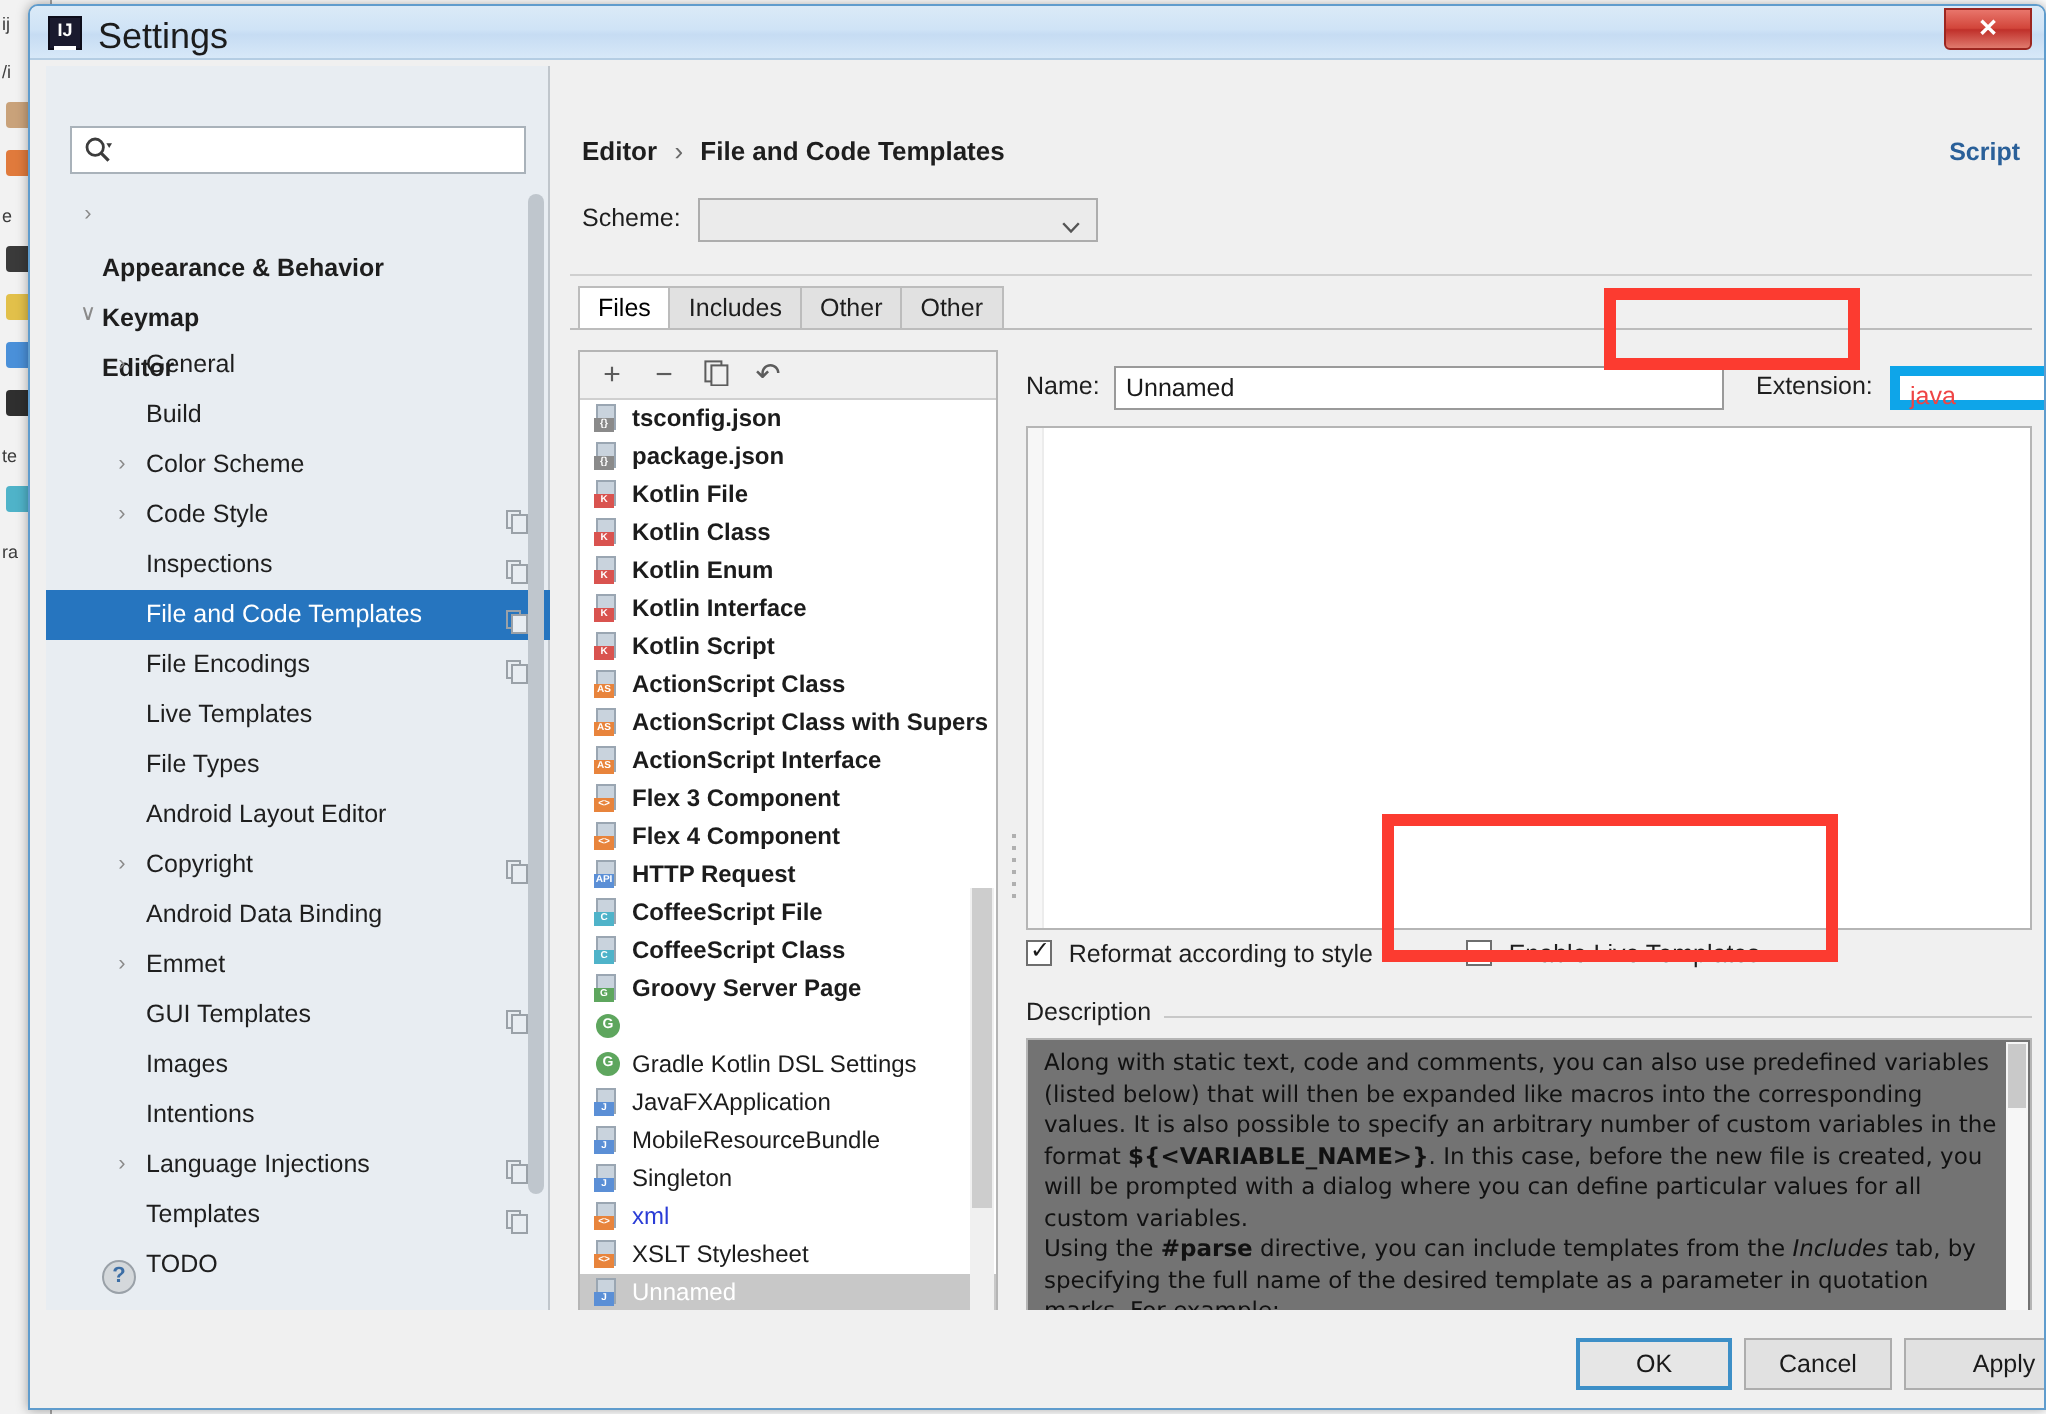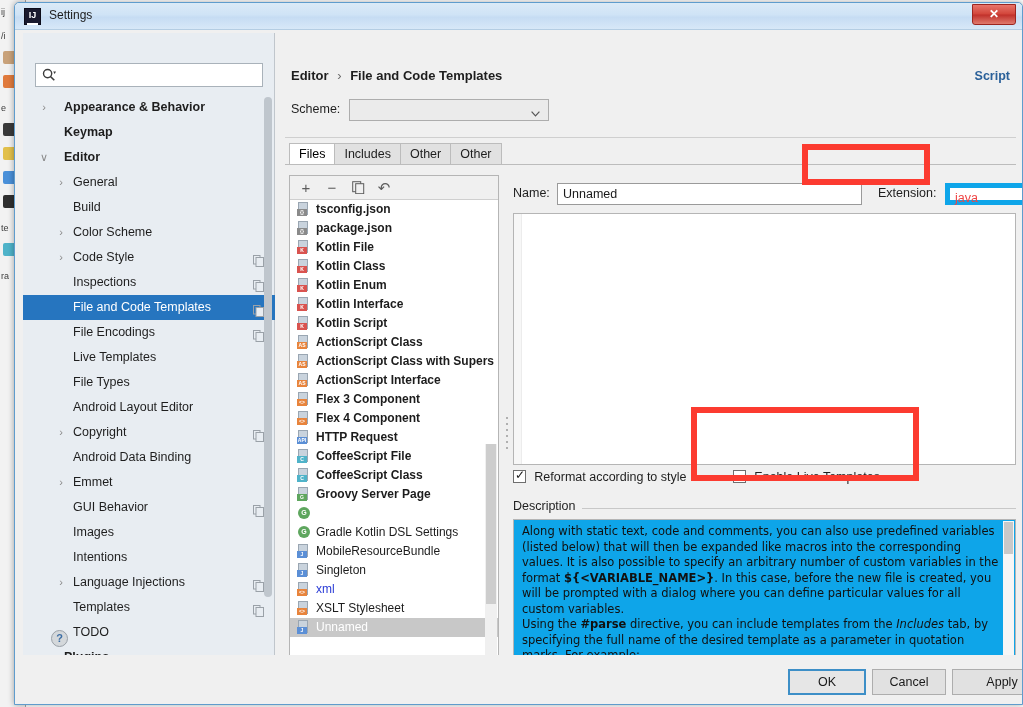--- a/index.html
+++ b/index.html
@@ -51,21 +51,21 @@
     position: absolute; left: 9px; top: 5px;
     width: 17px; height: 17px;
     background: #1a1a2e;
     color: #ffffff; font-size: 9px; font-weight: bold;
     line-height: 13px; text-align: center;
     border: 1px solid #0d0d1a;
   }
   #titlebar .app-icon span { display:block; border-bottom: 2px solid #fff; width: 11px; margin: 1px auto 0; }
   #titlebar .title-text {
     position: absolute; left: 34px; top: 5px;
-    font-size: 12px; color: #1c1c1c;
+    font-size: 18px; color: #1c1c1c;
   }
   #close-btn {
     position: absolute; right: 6px; top: 1px;
     width: 44px; height: 21px;
     background: linear-gradient(to bottom, #e8756b 0%, #d2453a 48%, #c0302a 52%, #e07a6e 100%);
     border: 1px solid #9c2620;
     border-radius: 0 0 3px 3px;
     color: #ffffff; font-size: 12px; font-weight: bold;
     text-align: center; line-height: 19px;
   }
@@ -109,21 +109,21 @@
   }
   .tree-item .arrow {
     position: absolute; top: 0; width: 14px; text-align: center;
     color: #8a8a8a; font-size: 11px;
   }
   .tree-item .lbl { position: absolute; top: 0; }
   .tree-item .copy-ico {
     position: absolute; right: 11px; top: 6px; width: 11px; height: 12px;
   }
   .tree-item.lvl0 .arrow { left: 14px; }
-  .tree-item.lvl0 .lbl { left: 41px; font-weight: bold; }
+  .tree-item.lvl0 .lbl { left: 28px; font-weight: bold; margin-top: 27px; }
   .tree-item.lvl1 .arrow { left: 31px; }
   .tree-item.lvl1 .lbl { left: 50px; }
   .tree-item.selected { background: #2675bf; }
   .tree-item.selected .lbl { color: #ffffff; }
   .tree-item.selected .arrow { color: #ffffff; }
 
   #tree-scroll {
     position: absolute; right: 2px; top: 64px; width: 8px; height: 556px;
     background: #e8edf2;
   }
@@ -314,21 +314,21 @@
   #desc-legend {
     position: absolute; left: 0; top: 0; font-size: 12.5px; color: #1e1e1e;
     background: #f0f0f0; padding-right: 6px; z-index: 2;
   }
   #desc-line {
     position: absolute; left: 0; top: 9px; width: 503px; height: 1px;
     background: #c8c8c8;
   }
   #desc-box {
     position: absolute; left: 0; top: 20px; width: 503px; height: 148px;
-    background: #0ea5e9; border: 1px solid #b5b5b5;
+    background: #737373; border: 1px solid #b5b5b5;
     overflow: hidden;
   }
   #desc-text {
     position: absolute; left: 8px; top: 4px; right: 14px;
     font-size: 11.5px; line-height: 15.5px; color: #111111;
     font-family: "DejaVu Sans", sans-serif;
   }
   #desc-text b { font-weight: bold; }
   #desc-text i { font-style: italic; }
   #desc-scroll {
@@ -500,21 +500,21 @@
           <div class="tree-item lvl1">
             <span class="arrow"></span>
             <span class="lbl">Android Data Binding</span>
           </div>
           <div class="tree-item lvl1">
             <span class="arrow">›</span>
             <span class="lbl">Emmet</span>
           </div>
           <div class="tree-item lvl1">
             <span class="arrow"></span>
-            <span class="lbl">GUI Behavior</span>
+            <span class="lbl">GUI Templates</span>
             <span class="copy-ico"><svg width="11" height="12" viewBox="0 0 11 12">
                 <rect x="0.5" y="0.5" width="6.5" height="8.5" fill="none" stroke="#9aa1a8" stroke-width="1"></rect>
                 <rect x="3" y="2.5" width="7.5" height="9" fill="#e8edf2" stroke="#9aa1a8" stroke-width="1"></rect>
               </svg></span>
           </div>
           <div class="tree-item lvl1">
             <span class="arrow"></span>
             <span class="lbl">Images</span>
           </div>
           <div class="tree-item lvl1">
@@ -610,20 +610,21 @@
             <div class="tpl-row bold"><span class="ico"><span class="page"></span><span class="badge" style="background:#e8843c">AS</span></span><span class="nm">ActionScript Class with Supers</span></div>
             <div class="tpl-row bold"><span class="ico"><span class="page"></span><span class="badge" style="background:#e8843c">AS</span></span><span class="nm">ActionScript Interface</span></div>
             <div class="tpl-row bold"><span class="ico"><span class="page"></span><span class="badge" style="background:#e8843c">&lt;&gt;</span></span><span class="nm">Flex 3 Component</span></div>
             <div class="tpl-row bold"><span class="ico"><span class="page"></span><span class="badge" style="background:#e8843c">&lt;&gt;</span></span><span class="nm">Flex 4 Component</span></div>
             <div class="tpl-row bold"><span class="ico"><span class="page"></span><span class="badge" style="background:#5b8fd6">API</span></span><span class="nm">HTTP Request</span></div>
             <div class="tpl-row bold"><span class="ico"><span class="page"></span><span class="badge" style="background:#4fb3c9">C</span></span><span class="nm">CoffeeScript File</span></div>
             <div class="tpl-row bold"><span class="ico"><span class="page"></span><span class="badge" style="background:#4fb3c9">C</span></span><span class="nm">CoffeeScript Class</span></div>
             <div class="tpl-row bold"><span class="ico"><span class="page"></span><span class="badge" style="background:#5ea65e">G</span></span><span class="nm">Groovy Server Page</span></div>
             <div class="tpl-row"><span class="ico circ"><span class="circle">G</span></span></div>
             <div class="tpl-row"><span class="ico circ"><span class="circle">G</span></span><span class="nm">Gradle Kotlin DSL Settings</span></div>
+            <div class="tpl-row"><span class="ico"><span class="page"></span><span class="badge" style="background:#5b8fd6">J</span></span><span class="nm">JavaFXApplication</span></div>
             <div class="tpl-row"><span class="ico"><span class="page"></span><span class="badge" style="background:#5b8fd6">J</span></span><span class="nm">MobileResourceBundle</span></div>
             <div class="tpl-row"><span class="ico"><span class="page"></span><span class="badge" style="background:#5b8fd6">J</span></span><span class="nm">Singleton</span></div>
             <div class="tpl-row xmlblue"><span class="ico"><span class="page"></span><span class="badge" style="background:#e8843c">&lt;&gt;</span></span><span class="nm">xml</span></div>
             <div class="tpl-row"><span class="ico"><span class="page"></span><span class="badge" style="background:#e8843c">&lt;&gt;</span></span><span class="nm">XSLT Stylesheet</span></div>
             <div class="tpl-row selected"><span class="ico"><span class="page"></span><span class="badge" style="background:#5b8fd6">J</span></span><span class="nm">Unnamed</span></div>
           </div>
 
         <div id="list-scroll">
           <div class="thumb"></div>
         </div>

